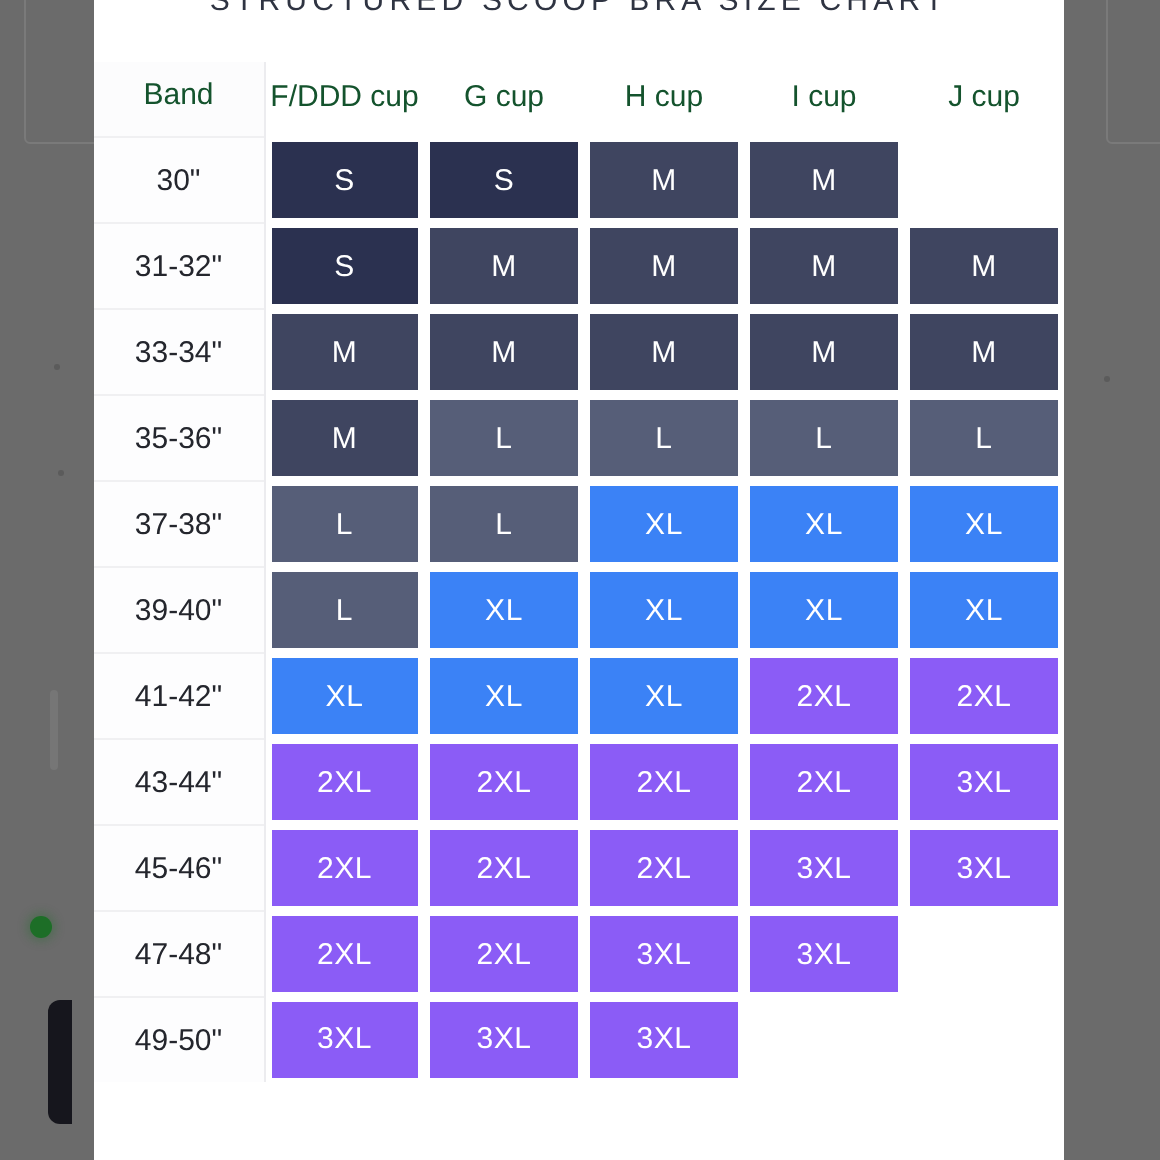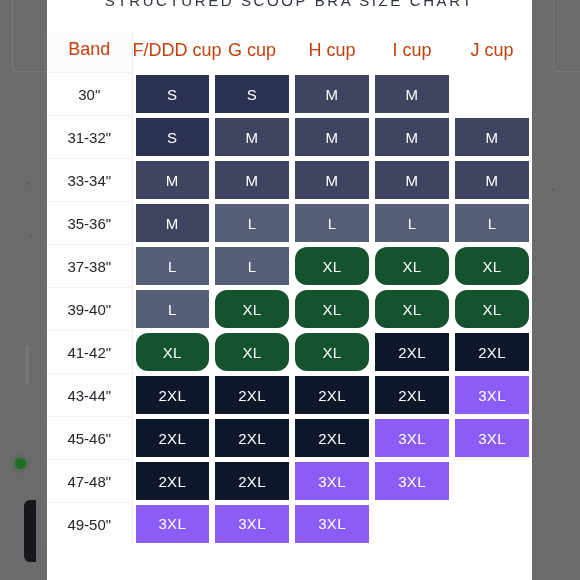--- a/index.html
+++ b/index.html
@@ -85,23 +85,23 @@
   #size-table {
     border-collapse: collapse;
     width: 485px;
     table-layout: fixed;
     margin-top: 22px;
   }
   #size-table col.band-col { width: 85px; }
   #size-table col.cup-col  { width: 80px; }
 
   #size-table th {
-    font-size: 18px;
+    font-size: 15px;
     font-weight: 400;
-    color: #c2410c;
+    color: #14532d;
     padding: 8px 0 12px 0;
     text-align: center;
     white-space: nowrap;
     vertical-align: bottom;
   }
   #size-table th.band-head {
     border-right: 1px solid #ececef;
     background: #fcfcfd;
   }
 
@@ -129,22 +129,22 @@
     color: #ffffff;
     font-size: 15px;
     letter-spacing: .3px;
   }
   .swatch.empty { background: transparent; }
 
   
   .sz-S    { background: #2b3150; }
   .sz-M    { background: #3f4560; }
   .sz-L    { background: #565e78; }
-  .sz-XL   { background: #14532d; border-radius: 12px; }
-  .sz-2XL  { background: #0f172a; }
+  .sz-XL   { background: #3b82f6; }
+  .sz-2XL  { background: #8b5cf6; }
   .sz-3XL  { background: #8b5cf6; }
 </style>
 </head>
 <body>
 
 <div id="backdrop">
   <div class="ghost-box" id="ghost-left-top"></div>
   <div class="ghost-box" id="ghost-right-top"></div>
   <div id="ghost-left-bar"></div>
   <div class="ghost-dot" id="ghost-dot-a"></div>

